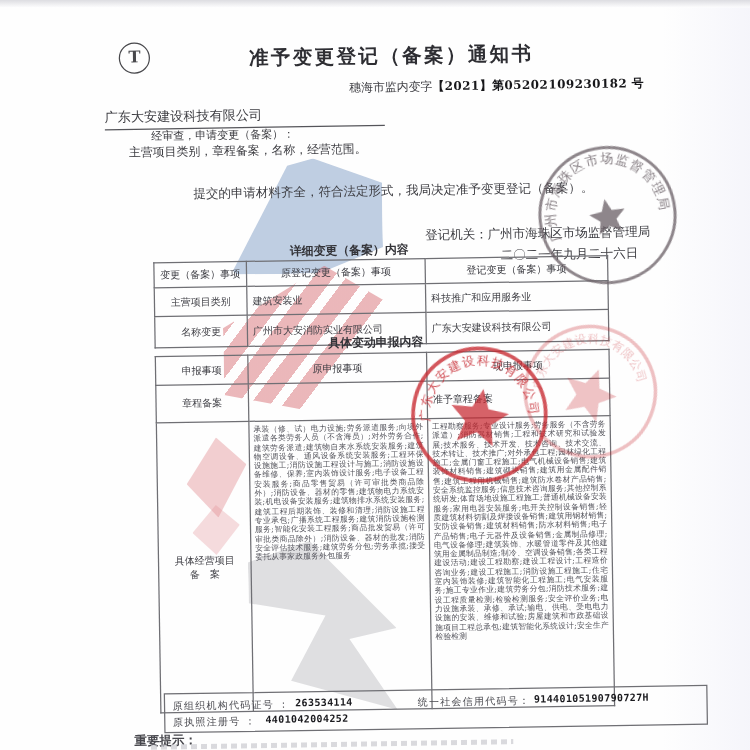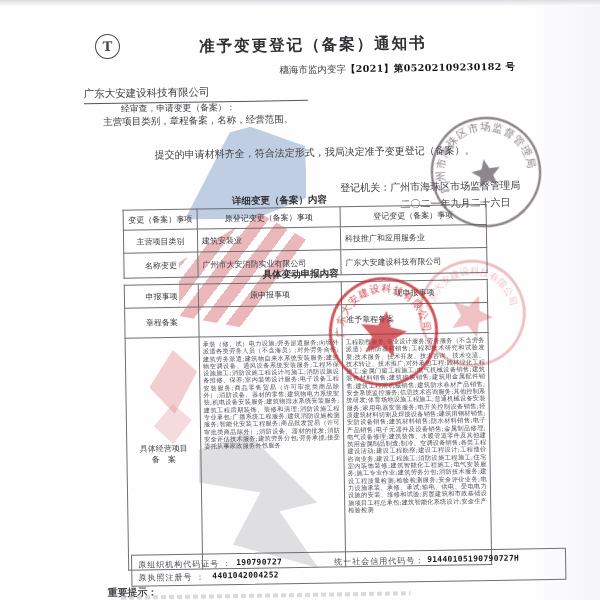--- a/index.html
+++ b/index.html
@@ -139,21 +139,21 @@
           <div>备　案</div>
         </td>
         <td class="c-mid dense">承装（修、试）电力设施;劳务派遣服务;向境外派遣各类劳务人员（不含海员）;对外劳务合作;建筑劳务派遣;建筑物自来水系统安装服务;建筑物空调设备、通风设备系统安装服务;工程环保设施施工;消防设施工程设计与施工;消防设施设备维修、保养;室内装饰设计服务;电子设备工程安装服务;商品零售贸易（许可审批类商品除外）;消防设备、器材的零售;建筑物电力系统安装;机电设备安装服务;建筑物排水系统安装服务;建筑工程后期装饰、装修和清理;消防设施工程专业承包;广播系统工程服务;建筑消防设施检测服务;智能化安装工程服务;商品批发贸易（许可审批类商品除外）;消防设备、器材的批发;消防安全评估技术服务;建筑劳务分包;劳务承揽;接受委托从事家政服务外包服务</td>
         <td class="c-right dense">工程勘察服务;专业设计服务;劳务服务（不含劳务派遣）;消防器材销售;工程和技术研究和试验发展;技术服务、技术开发、技术咨询、技术交流、技术转让、技术推广;对外承包工程;园林绿化工程施工;金属门窗工程施工;电气机械设备销售;建筑装饰材料销售;建筑砌块销售;建筑用金属配件销售;建筑工程用机械销售;建筑防水卷材产品销售;安全系统监控服务;信息技术咨询服务;其他控制系统研发;体育场地设施工程施工;普通机械设备安装服务;家用电器安装服务;电开关控制设备销售;轻质建筑材料切割及焊接设备销售;建筑用钢材销售;安防设备销售;建筑材料销售;防水材料销售;电子产品销售;电子元器件及设备销售;金属制品修理;电气设备修理;建筑装饰、水暖管道零件及其他建筑用金属制品制造;制冷、空调设备销售;各类工程建设活动;建设工程勘察;建设工程设计;工程造价咨询业务;建设工程施工;消防设施工程施工;住宅室内装饰装修;建筑智能化工程施工;电气安装服务;施工专业作业;建筑劳务分包;消防技术服务;建设工程质量检测;检验检测服务;安全评价业务;电力设施承装、承修、承试;输电、供电、受电电力设施的安装、维修和试验;房屋建筑和市政基础设施项目工程总承包;建筑智能化系统设计;安全生产检验检测</td>
       </tr>
     </tbody>
       </table>
 
     <div class="abs foot-box">
       <span class="f-lab" style="left:6px;top:4px">原组织机构代码证号 ：</span>
-      <span class="f-val" style="left:104px;top:4px">190790727</span>
+      <span class="f-val" style="left:104px;top:4px">263534114</span>
       <span class="f-lab" style="left:202px;top:4px">统一社会信用代码号：</span>
       <span class="f-val" style="left:295px;top:4px">91440105190790727H</span>
       <span class="f-lab" style="left:6px;top:17px">原执照注册号 ：</span>
       <span class="f-val" style="left:80px;top:17px">4401042004252</span>
     </div>
     <div class="abs notice nowrap">重要提示：</div>
     <div class="abs notice-blur"></div>
 
     <svg class="abs stamp stamp-authority" width="116" height="116" viewBox="0 0 116 116">
       <circle cx="58" cy="58" r="54" fill="none" stroke="rgba(104,94,100,0.75)" stroke-width="2.4"></circle>

